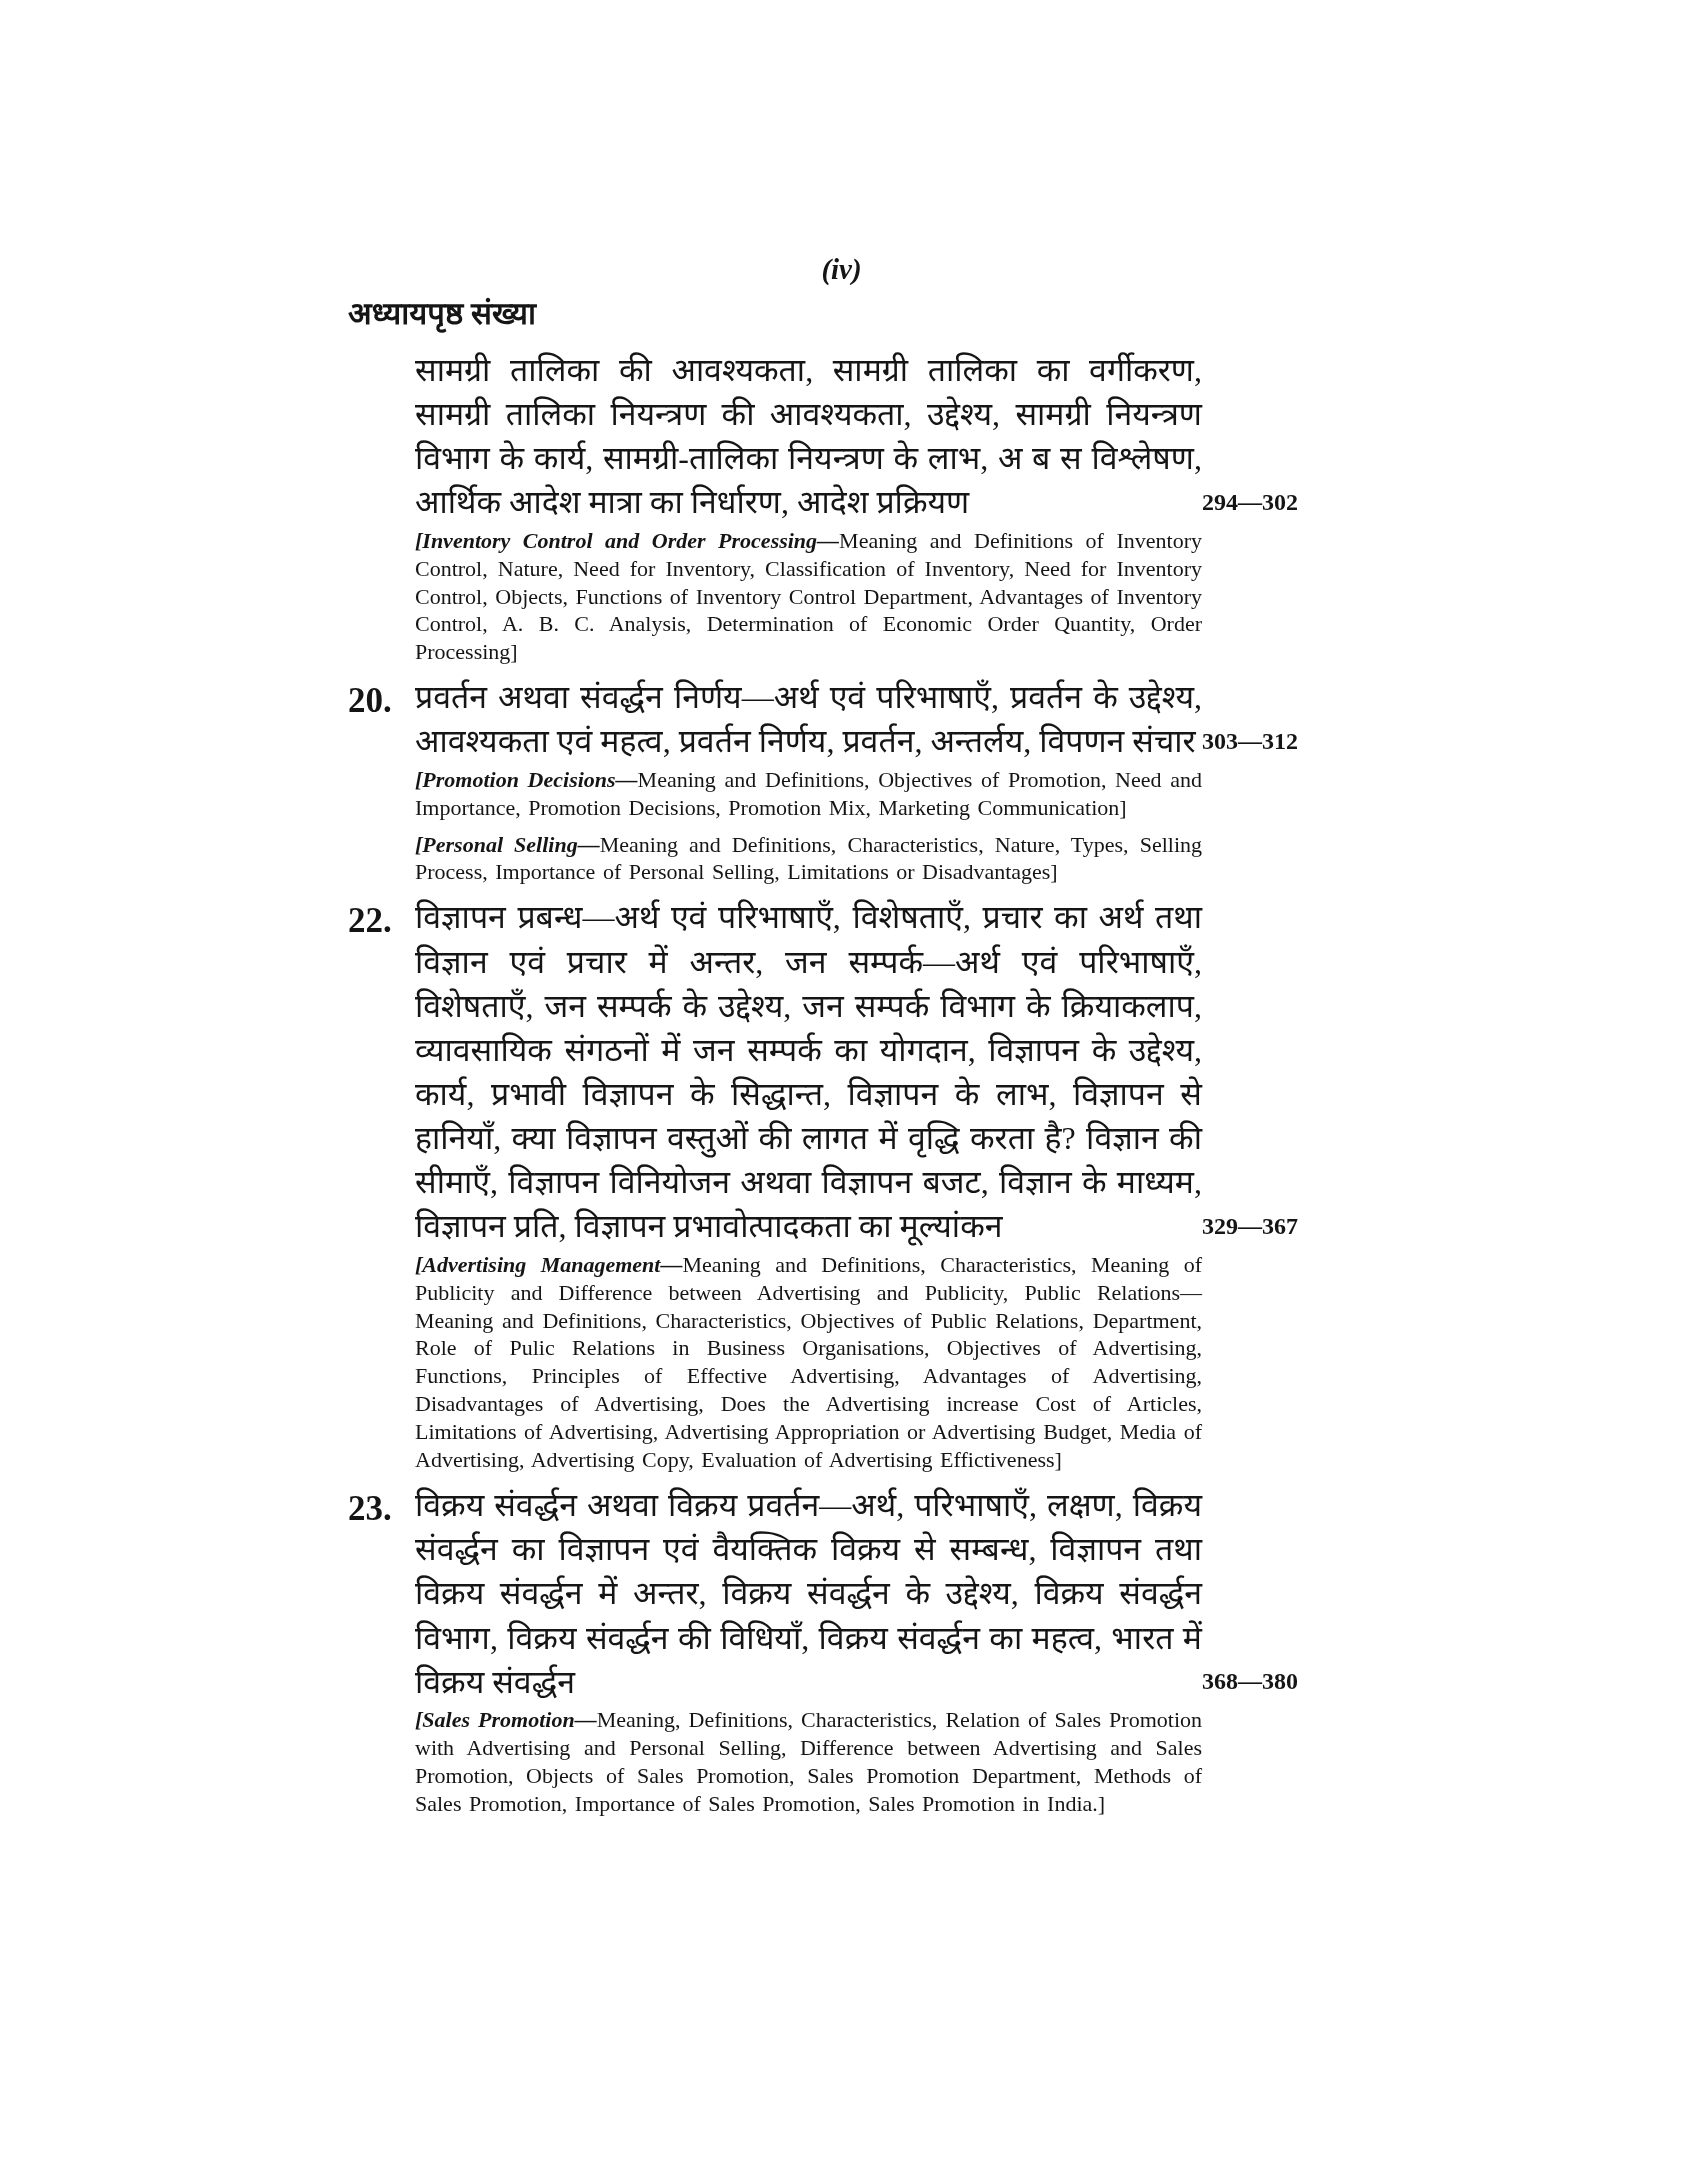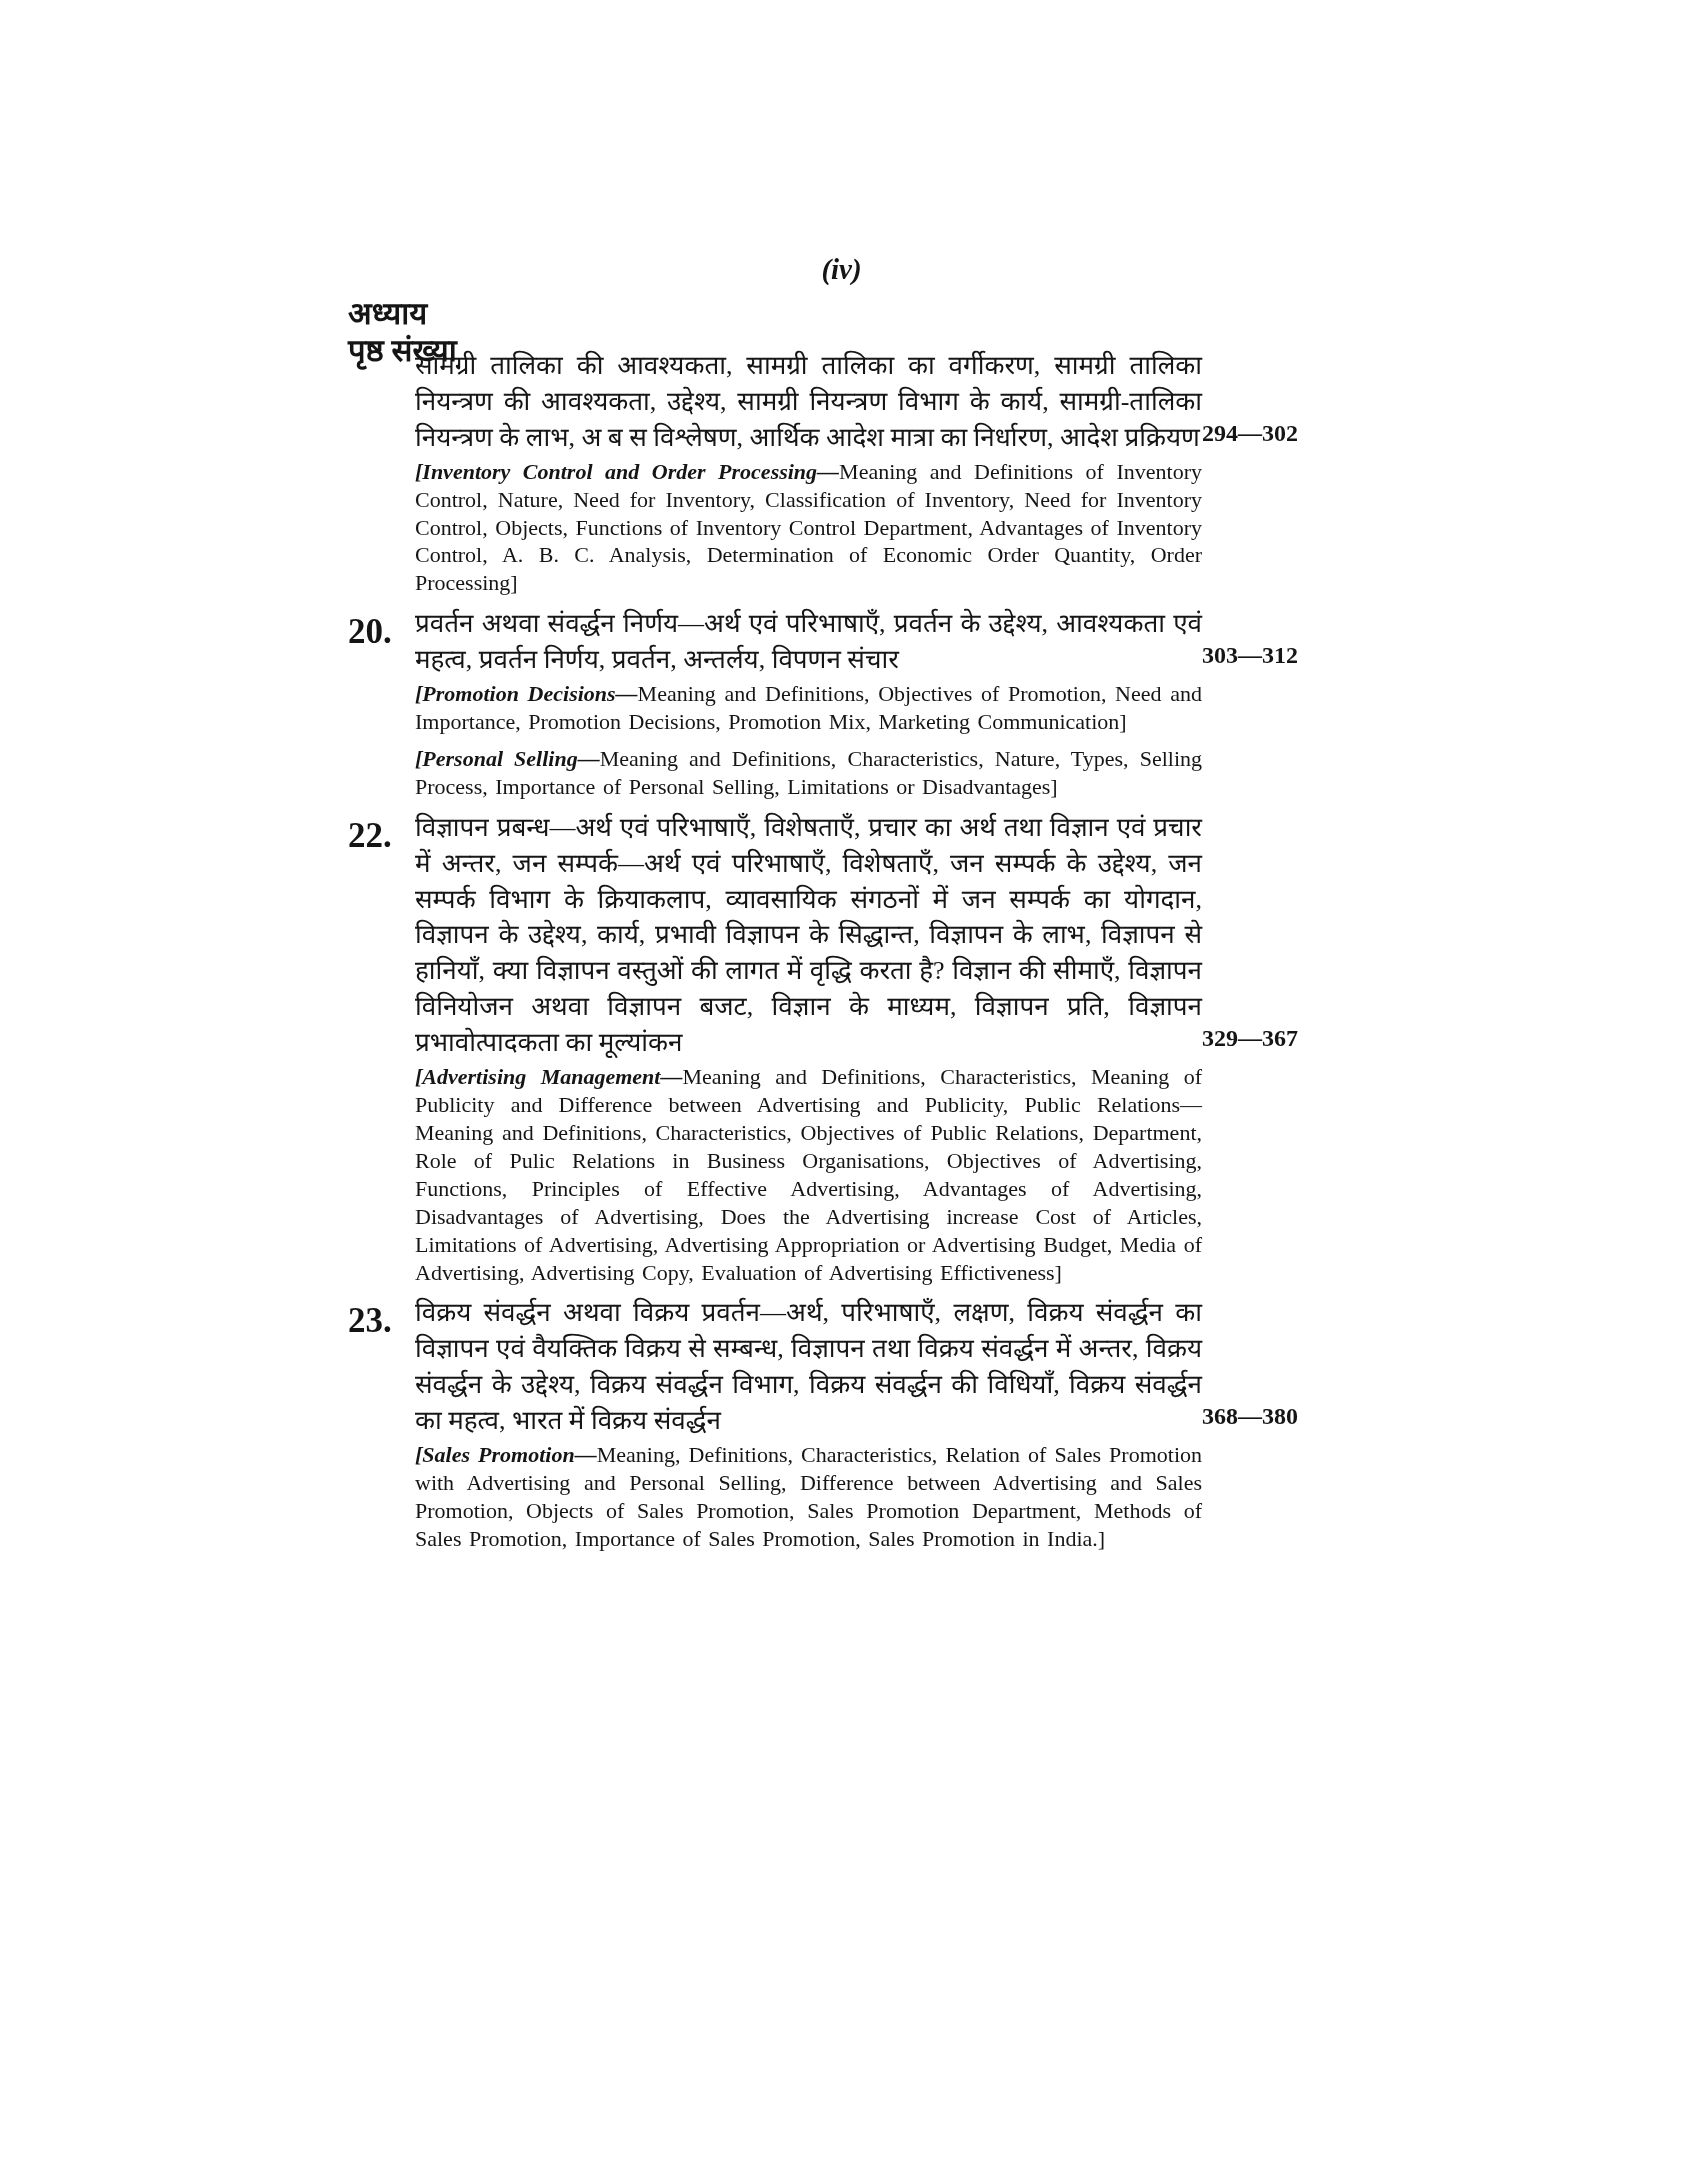--- a/index.html
+++ b/index.html
@@ -25,40 +25,39 @@
     font-style: italic;
   }
   .header-row {
     position: absolute;
     top: 295px; left: 348px; width: 998px;
     display: flex;
     justify-content: flex-start;
     font-weight: bold;
     font-size: 31px;
     line-height: 1.2;
-    flex-direction: column;
   }
   .content {
     position: absolute;
     top: 348px; left: 348px; width: 998px;
   }
   .entry { margin-bottom: 7px; }
   .entry-row { display: flex; align-items: flex-start; }
   .num {
     width: 67px;
     flex: 0 0 67px;
     font-weight: bold;
     font-size: 35px;
     padding-top: 5px;
     line-height: 1.2;
   }
   .hindi {
     width: 787px;
     flex: 0 0 787px;
-    font-size: 26px;
+    font-size: 32px;
     line-height: 1.38;
     text-align: justify;
   }
   .hbold { font-weight: normal; }
   .pages {
     flex: 1 1 auto;
     align-self: flex-end;
     text-align: left;
     font-weight: bold;
     font-size: 24px;

